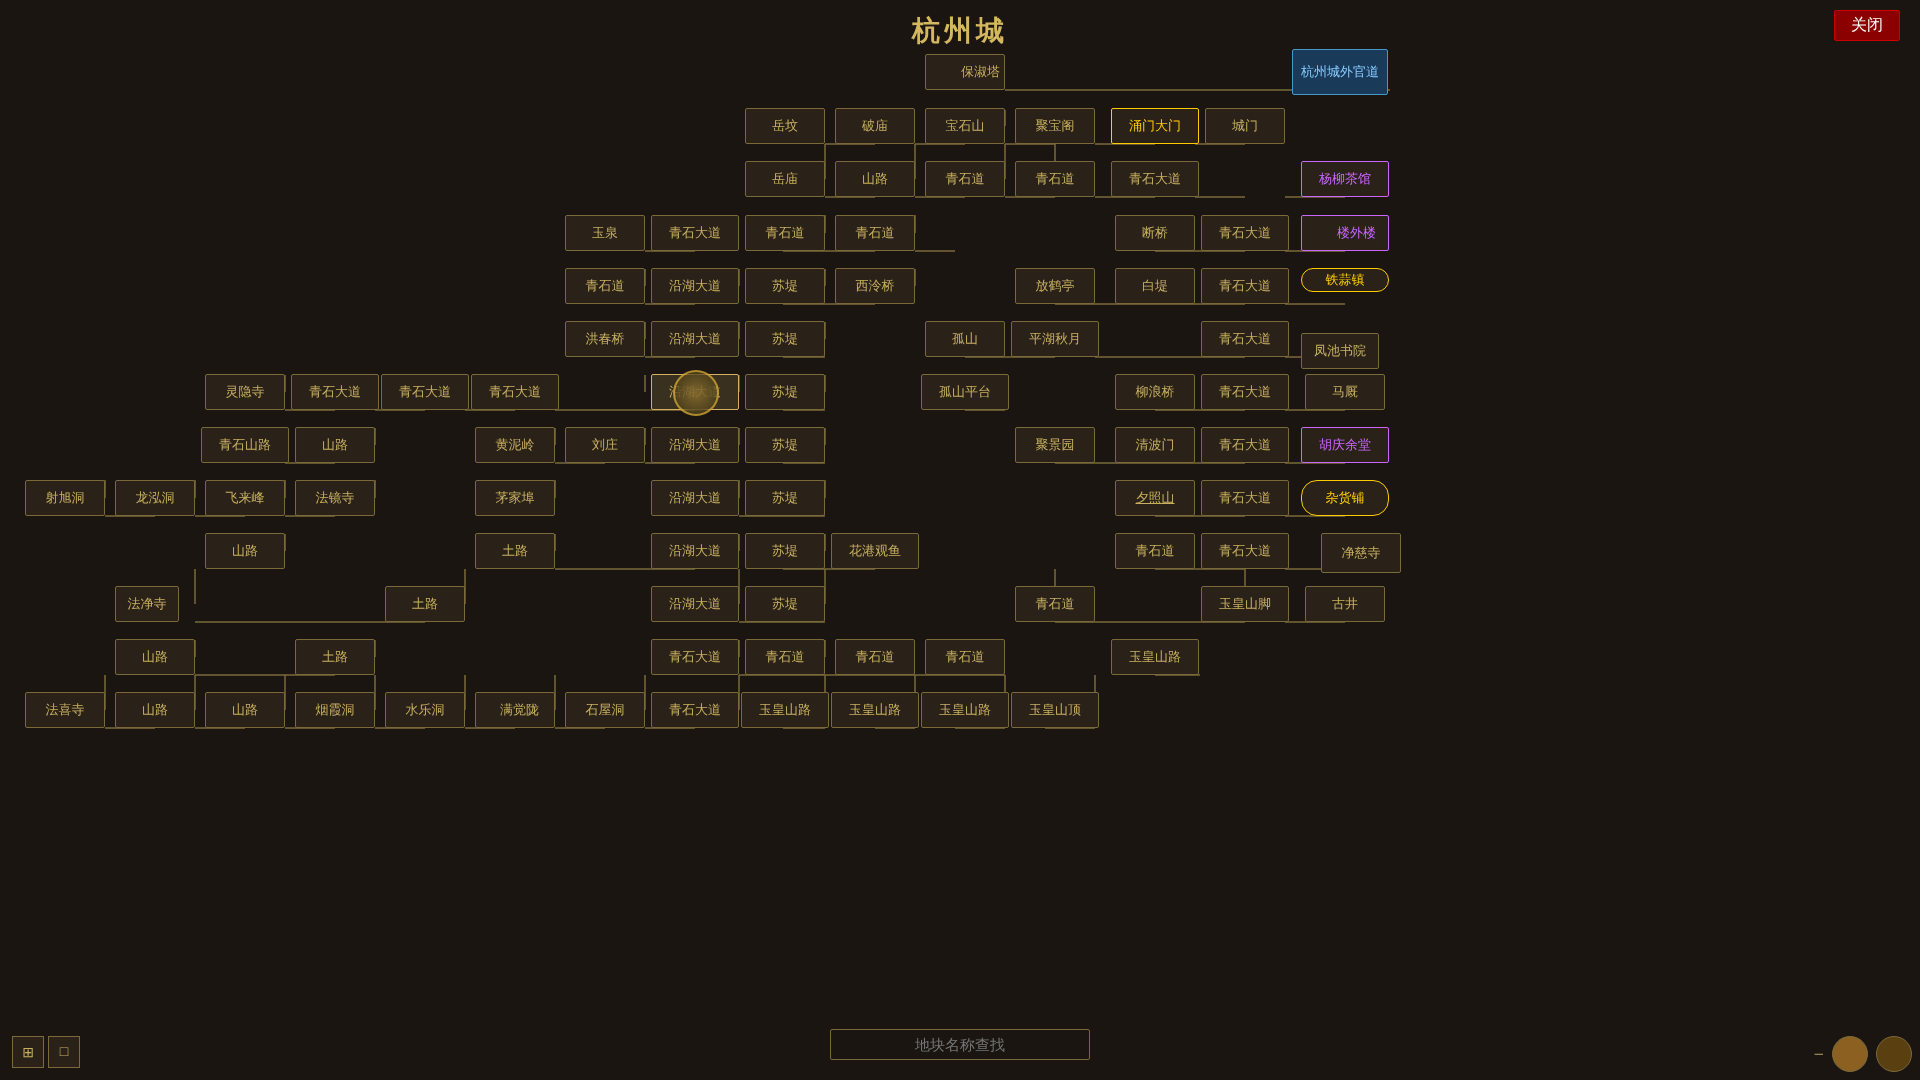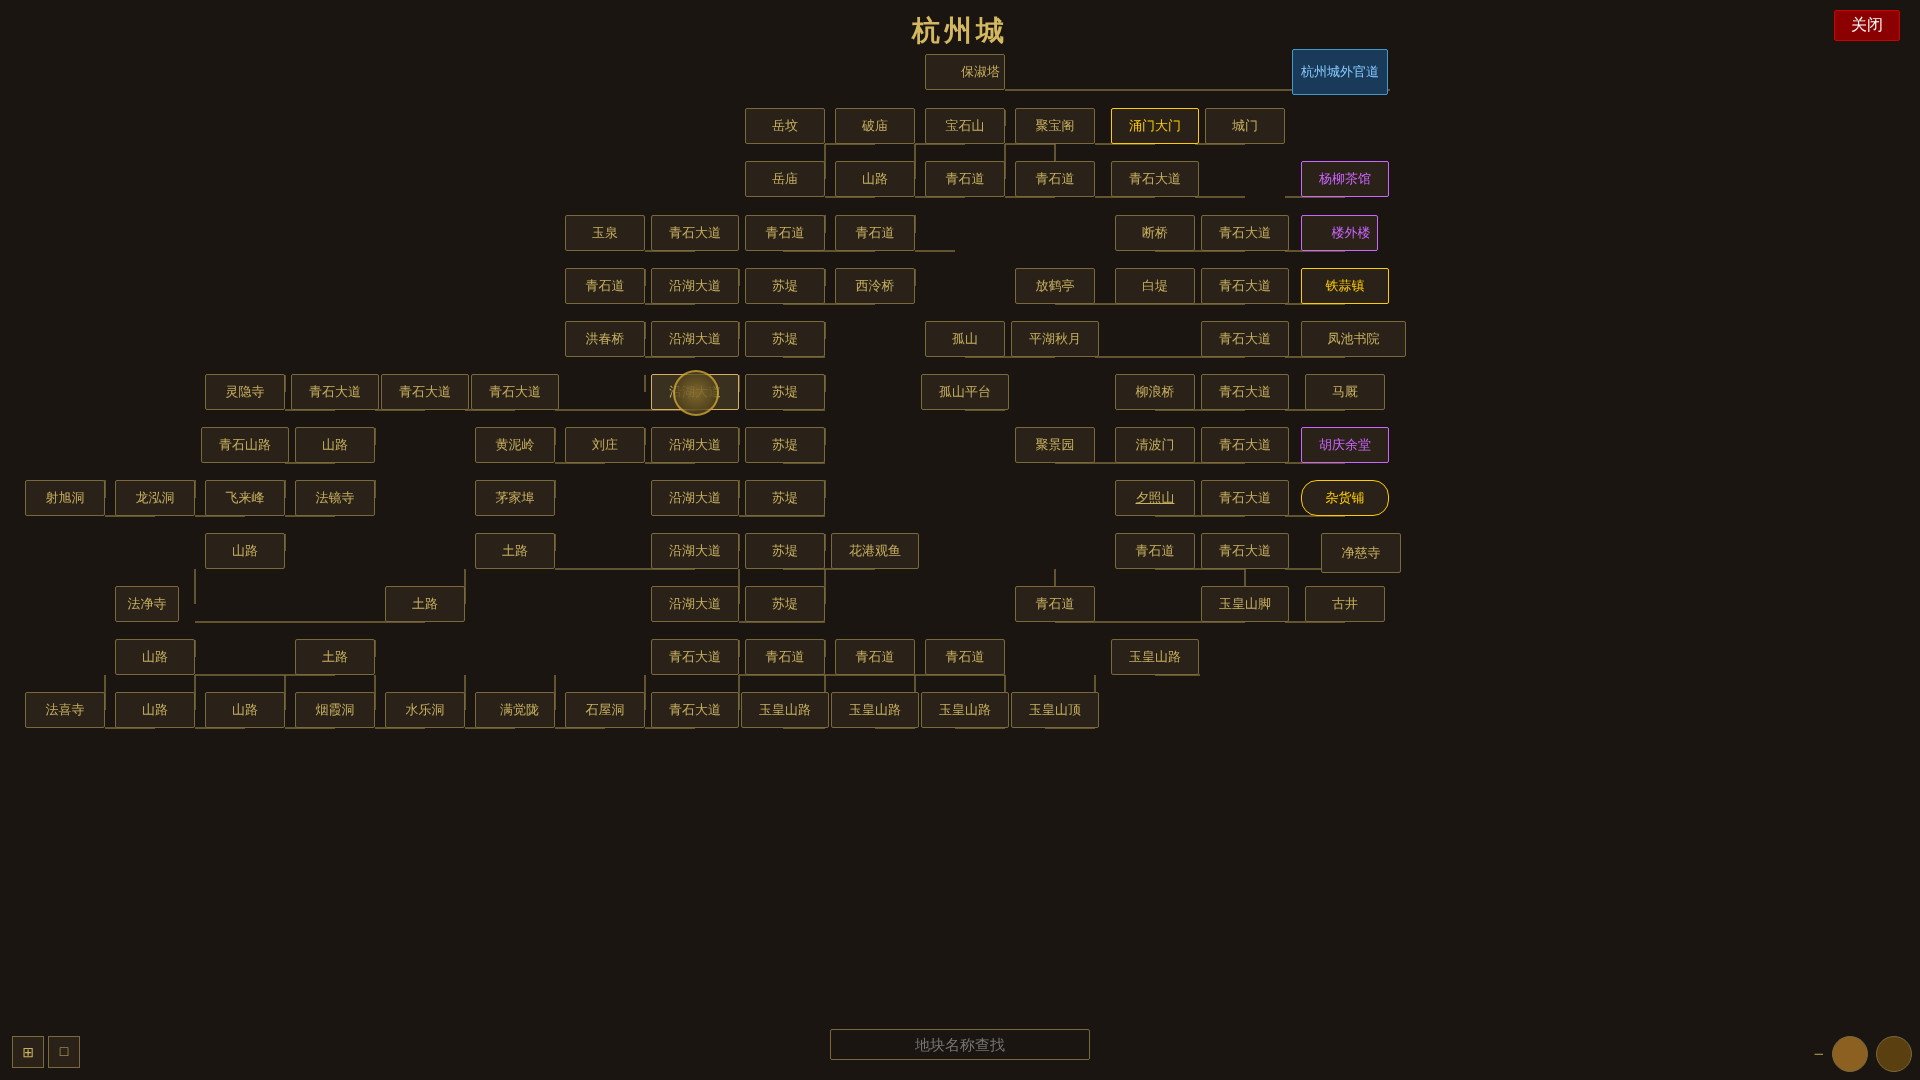--- a/index.html
+++ b/index.html
@@ -333,36 +333,36 @@
     <div class="node normal" style="left: 925px; top: 161px; width: 80px; height: 36px;">青石道</div>
     <div class="node normal" style="left: 1015px; top: 161px; width: 80px; height: 36px;">青石道</div>
     <div class="node normal" style="left: 1111px; top: 161px; width: 88px; height: 36px;">青石大道</div>
     <div class="node highlight-purple" style="left: 1301px; top: 161px; width: 88px; height: 36px;">杨柳茶馆</div>
     <div class="node normal" style="left: 565px; top: 215px; width: 80px; height: 36px;">玉泉</div>
     <div class="node normal" style="left: 651px; top: 215px; width: 88px; height: 36px;">青石大道</div>
     <div class="node normal" style="left: 745px; top: 215px; width: 80px; height: 36px;">青石道</div>
     <div class="node normal" style="left: 835px; top: 215px; width: 80px; height: 36px;">青石道</div>
     <div class="node normal" style="left: 1115px; top: 215px; width: 80px; height: 36px;">断桥</div>
     <div class="node normal" style="left: 1201px; top: 215px; width: 88px; height: 36px;">青石大道</div>
-    <div class="node highlight-purple" style="left: 1301px; top: 215px; width: 77px; height: 36px; padding-left: 27px;">楼外楼</div>
+    <div class="node highlight-purple" style="left: 1301px; top: 215px; width: 88px; height: 36px; padding-left: 27px;">楼外楼</div>
     <div class="node normal" style="left: 565px; top: 268px; width: 80px; height: 36px;">青石道</div>
     <div class="node normal" style="left: 651px; top: 268px; width: 88px; height: 36px;">沿湖大道</div>
     <div class="node normal" style="left: 745px; top: 268px; width: 80px; height: 36px;">苏堤</div>
     <div class="node normal" style="left: 835px; top: 268px; width: 80px; height: 36px;">西泠桥</div>
     <div class="node normal" style="left: 1015px; top: 268px; width: 80px; height: 36px;">放鹤亭</div>
     <div class="node normal" style="left: 1115px; top: 268px; width: 80px; height: 36px;">白堤</div>
     <div class="node normal" style="left: 1201px; top: 268px; width: 88px; height: 36px;">青石大道</div>
-    <div class="node highlight-yellow" style="left: 1301px; top: 268px; width: 88px; height: 36px;">铁蒜镇</div>
+    <div class="node highlight-yellow" style="left: 1301px; top: 268px; width: 88px; height: 24px; border-radius: 14px;">铁蒜镇</div>
     <div class="node normal" style="left: 565px; top: 321px; width: 80px; height: 36px;">洪春桥</div>
     <div class="node normal" style="left: 651px; top: 321px; width: 88px; height: 36px;">沿湖大道</div>
     <div class="node normal" style="left: 745px; top: 321px; width: 80px; height: 36px;">苏堤</div>
     <div class="node normal" style="left: 925px; top: 321px; width: 80px; height: 36px;">孤山</div>
     <div class="node normal" style="left: 1011px; top: 321px; width: 88px; height: 36px;">平湖秋月</div>
     <div class="node normal" style="left: 1201px; top: 321px; width: 88px; height: 36px;">青石大道</div>
-    <div class="node normal" style="left: 1301px; top: 321px; width: 105px; height: 36px;">凤池书院</div>
+    <div class="node normal" style="left: 1301px; top: 333px; width: 78px; height: 36px;">凤池书院</div>
     <div class="node normal" style="left: 205px; top: 374px; width: 80px; height: 36px;">灵隐寺</div>
     <div class="node normal" style="left: 291px; top: 374px; width: 88px; height: 36px;">青石大道</div>
     <div class="node normal" style="left: 381px; top: 374px; width: 88px; height: 36px;">青石大道</div>
     <div class="node normal" style="left: 471px; top: 374px; width: 88px; height: 36px;">青石大道</div>
     <div class="node normal" style="left: 651px; top: 374px; width: 88px; height: 36px; background: rgb(58, 48, 32); border-color: rgb(212, 176, 96); position: absolute;">沿湖大道<div style="position: absolute; width: 46px; height: 46px; border-radius: 50%; background: radial-gradient(circle, rgb(139, 112, 48) 0%, rgb(90, 74, 32) 60%, transparent 100%); border: 2px solid rgb(200, 160, 48); top: -5px; left: 21px; z-index: 10; opacity: 0.85;"></div></div>
     <div class="node normal" style="left: 745px; top: 374px; width: 80px; height: 36px;">苏堤</div>
     <div class="node normal" style="left: 921px; top: 374px; width: 88px; height: 36px;">孤山平台</div>
     <div class="node normal" style="left: 1115px; top: 374px; width: 80px; height: 36px;">柳浪桥</div>
     <div class="node normal" style="left: 1201px; top: 374px; width: 88px; height: 36px;">青石大道</div>
     <div class="node normal" style="left: 1305px; top: 374px; width: 80px; height: 36px;">马厩</div>

